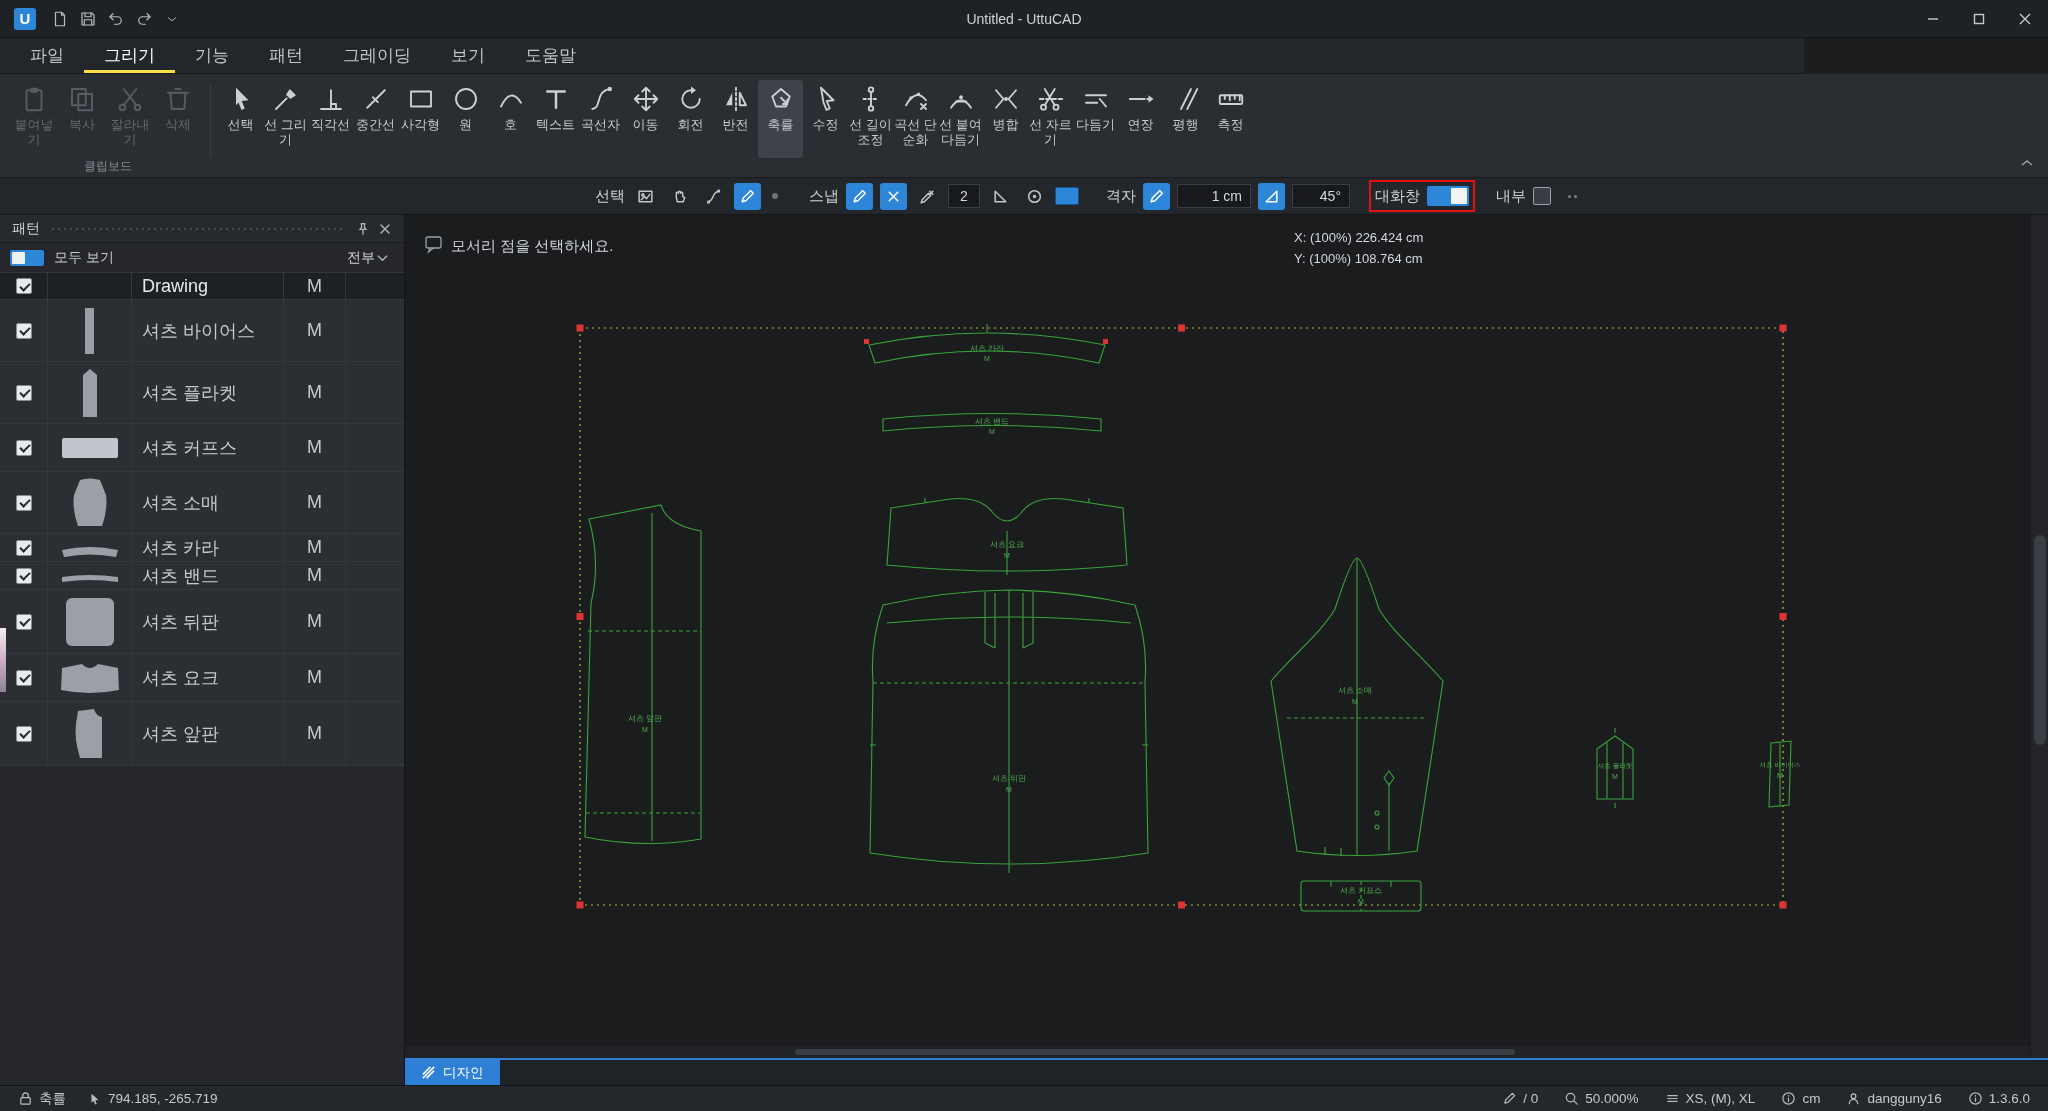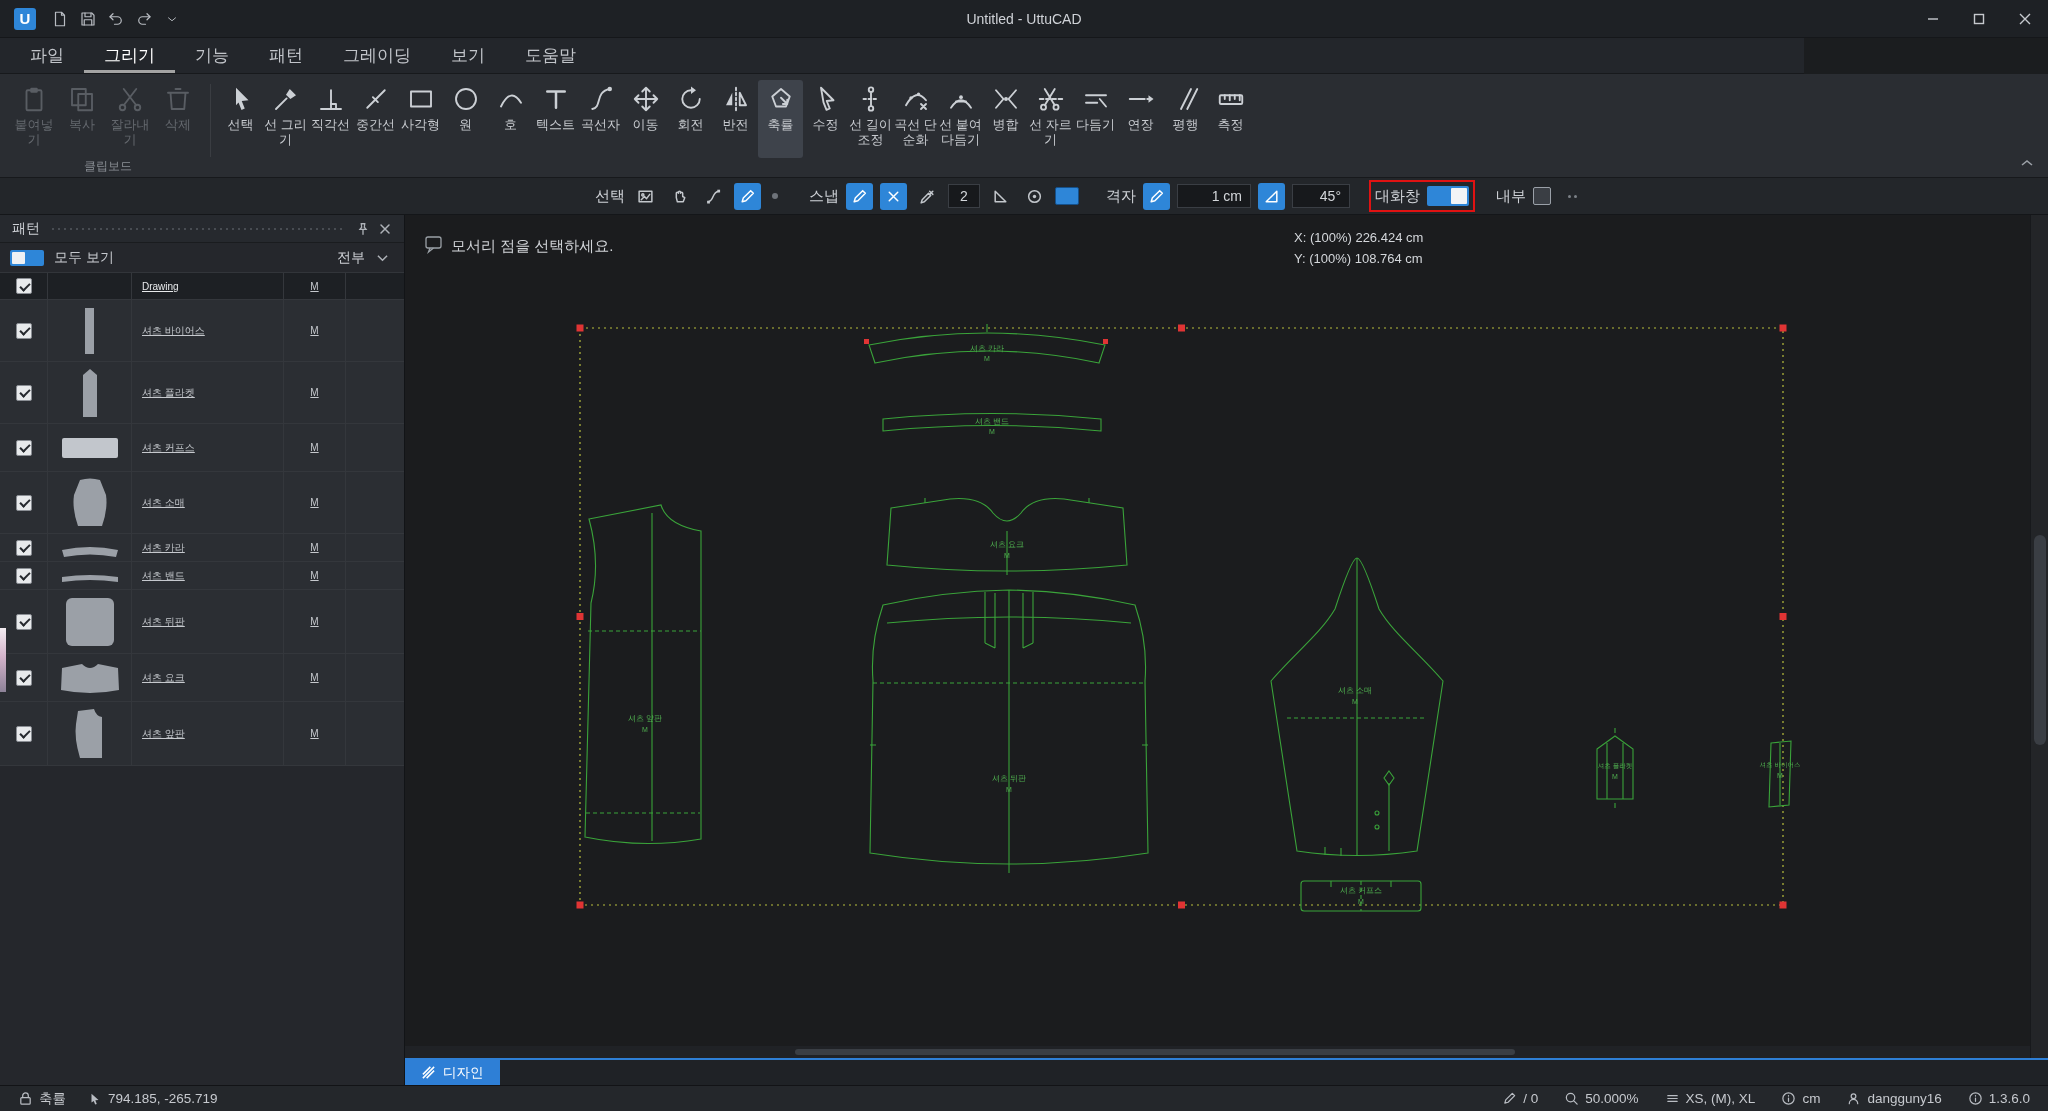--- a/index.html
+++ b/index.html
@@ -19,21 +19,21 @@
   .tb-ic svg { stroke:#b9bdc3; fill:none; stroke-width:1.6; stroke-linecap:round; stroke-linejoin:round; }
   #win-title { position:absolute; left:0; right:0; text-align:center; color:#cfd2d7; font-size:14px; pointer-events:none; }
   #win-controls { margin-left:auto; display:flex; height:38px; }
   .wbtn { width:46px; height:38px; display:flex; align-items:center; justify-content:center; }
   .wbtn svg { stroke:#c6c9ce; stroke-width:1.4; fill:none; }
 
   
   #menubar { position:absolute; left:0; top:38px; width:1804px; height:36px;
     background:#23262b; display:flex; align-items:stretch; padding-left:10px; border-bottom:1px solid #17191c; }
   .menu-item { padding:0 20px; display:flex; align-items:center; font-size:17px; color:#c2c5ca; }
-  .menu-item.active { color:#ffffff; border-bottom:3px solid #a3a3a3; padding-top:3px; }
+  .menu-item.active { color:#ffffff; border-bottom:3px solid #fde047; padding-top:3px; }
 
   
   #ribbon { position:absolute; left:0; top:74px; width:2048px; height:104px;
     background:#2a2d32; border-bottom:1px solid #17191c; }
   .rgroup { position:absolute; top:0; height:104px; }
   .rgroup .glabel { position:absolute; bottom:3px; left:0; right:0; text-align:center; font-size:12px; color:#8b9096; }
   .rbtns { display:flex; padding-top:6px; }
   .tl { width:45px; height:78px; display:flex; flex-direction:column; align-items:center; padding-top:4px; border-radius:3px; }
   .tl.wide { width:48px; }
   .tl svg { stroke:#ccd0d5; fill:none; stroke-width:1.5; stroke-linecap:round; stroke-linejoin:round; flex:none; }
@@ -71,28 +71,28 @@
     background:#25272c; border-right:1px solid #121417; }
   #panel-header { height:28px; display:flex; align-items:center; padding:0 8px 0 12px; background:#26292e; border-bottom:1px solid #1a1c1f; }
   #panel-header .ptitle { font-size:14px; color:#cdd0d5; }
   .dotfill { flex:1; height:6px; margin:0 10px;
     background-image:radial-gradient(circle, #484c52 1px, transparent 1.3px); background-size:6px 6px; background-repeat:repeat-x; background-position:0 50%; }
   .ph-ic { width:22px; height:22px; display:flex; align-items:center; justify-content:center; }
   .ph-ic svg { stroke:#aeb2b8; fill:none; stroke-width:1.5; stroke-linecap:round; }
   #showall-row { height:30px; display:flex; align-items:center; padding:0 10px; border-bottom:1px solid #32353a; }
   #showall-toggle { width:34px; height:16px; background:#2e86d8; border-radius:2px; position:relative; margin-right:10px; }
   #showall-toggle .knob { position:absolute; left:2px; top:2px; width:13px; height:12px; background:#eef1f4; border-radius:1px; }
-  #filter-dd { margin-left:auto; display:flex; align-items:center; gap:12px; color:#cdd0d5; font-size:14px; padding-right:6px; }
+  #filter-dd { margin-left:auto; display:flex; align-items:center; gap:2px; color:#cdd0d5; font-size:14px; padding-right:6px; }
   #filter-dd svg { stroke:#aeb2b8; fill:none; stroke-width:1.6; }
   .pcols { display:flex; }
   .c-show { width:48px; } .c-img { width:84px; } .c-name { width:152px; } .c-size { width:62px; } .c-fab { width:58px; }
   #grid-header { height:24px; background:#282b30; border-bottom:1px solid #3a3d42; font-size:13.5px; color:#b4b8bd; }
   #grid-header > div { display:flex; align-items:center; padding-left:10px; border-right:1px solid #3a3d42; }
   .prow { border-bottom:1px solid #34373c; background:#2b2e33; }
-  .prow > div { display:flex; align-items:center; justify-content:center; border-right:1px solid #34373c; font-size:10px; color:#c6c9ce;text-decoration:underline; }
+  .prow > div { display:flex; align-items:center; justify-content:center; border-right:1px solid #34373c; font-size:18px; color:#c6c9ce; }
   .prow > .c-name { justify-content:flex-start; padding-left:10px; }
   .prow.selected { background:#1d2024; } .prow.selected .c-name { color:#e8eaec; }
   .chk { width:16px; height:16px; background:#e8eaec; border:1px solid #8a8e94; border-radius:2px; position:relative; }
   .chk::after { content:""; position:absolute; left:3px; top:3.5px; width:8px; height:4px;
     border-left:2px solid #26292e; border-bottom:2px solid #26292e; transform:rotate(-45deg); }
   .thumb svg .s { fill:#9ba0a7; stroke:none; } .thumb svg .sl { fill:#c2c6cc; stroke:none; }
 
   
   #canvas { position:absolute; left:405px; top:215px; width:1625px; height:843px; background:#1b1c1e; }
   #canvas svg text { font-family:"Liberation Sans", sans-serif; }

